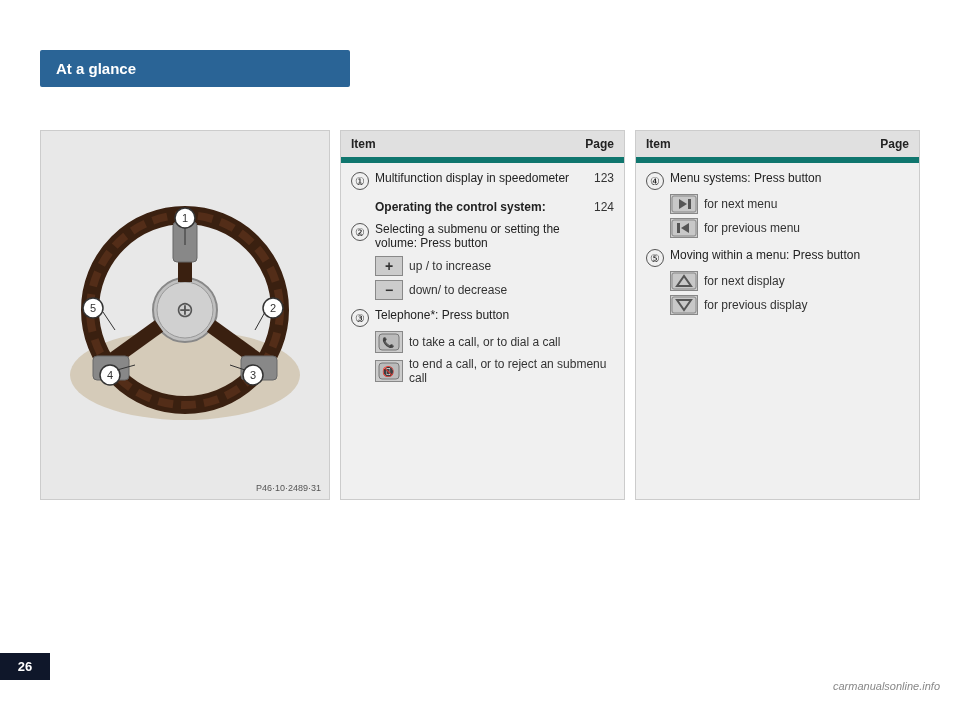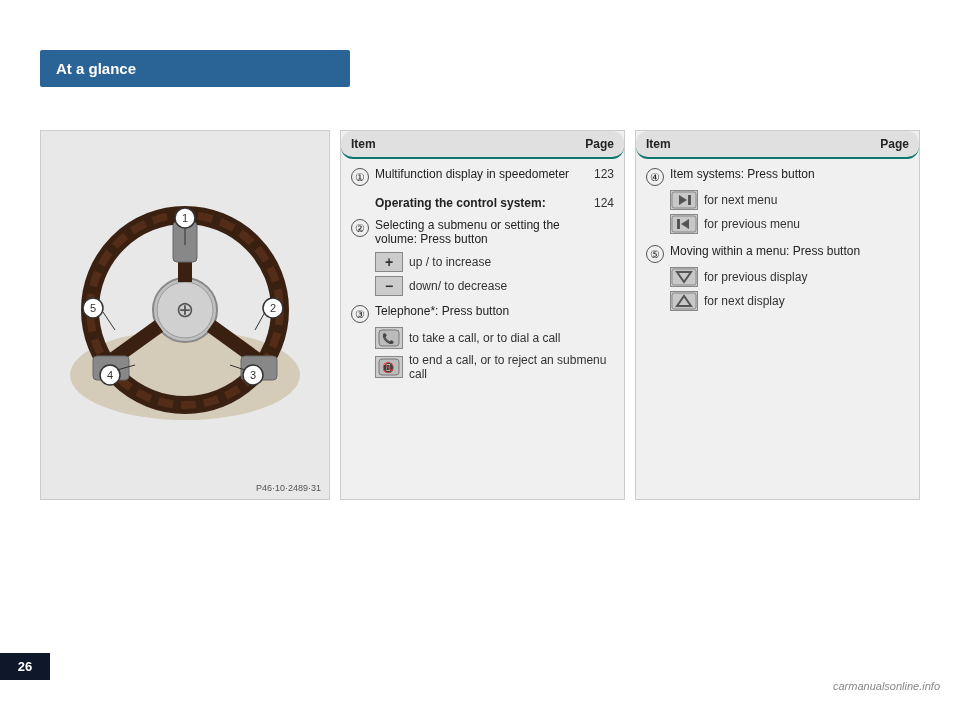--- a/index.html
+++ b/index.html
@@ -102,23 +102,22 @@
       flex: 1;
       background: #f0f0f0;
       border: 1px solid #ccc;
       padding: 0;
     }
 
     .table-header {
       display: flex;
       justify-content: space-between;
       padding: 6px 10px;
-      border-bottom: 2px solid #0f766e;
+      border-bottom: 6px solid #0f766e;
       background: #e0e0e0;
-      border-radius: 12px;
     }
 
     .table-header .col-item {
       font-weight: bold;
       font-size: 12px;
     }
     .table-header .col-page {
       font-weight: bold;
       font-size: 12px;
     }
@@ -368,21 +367,21 @@
     <div class="table-panel">
       <div class="table-header">
         <span class="col-item">Item</span>
         <span class="col-page">Page</span>
       </div>
       <div class="table-body">
 
         <div class="table-row" style="margin-bottom:4px;">
           <div class="row-number">④</div>
           <div class="row-content">
-            <span class="row-title">Item systems: Press button</span>
+            <span class="row-title">Menu systems: Press button</span>
           </div>
           <span class="row-page"></span>
         </div>
 
         <div style="margin-left:24px; margin-bottom:10px;">
           <div class="sub-item">
             <div class="icon-nav">
               <svg width="26" height="18" viewBox="0 0 26 18">
                 <rect x="1" y="1" width="24" height="16" rx="2" fill="#c8c8c8" stroke="#888" stroke-width="1"></rect>
                 <polygon points="8,4 16,9 8,14" fill="#555"></polygon>
@@ -405,37 +404,37 @@
 
         <div class="table-row" style="margin-bottom:4px;">
           <div class="row-number">⑤</div>
           <div class="row-content">
             <span class="row-title">Moving within a menu: Press button</span>
           </div>
           <span class="row-page"></span>
         </div>
 
         <div style="margin-left:24px;">
+          <div class="sub-item">
+            <div class="icon-nav">
+              <svg width="26" height="18" viewBox="0 0 26 18">
+                <rect x="1" y="1" width="24" height="16" rx="2" fill="#c8c8c8" stroke="#888" stroke-width="1"></rect>
+                <polygon points="6,14 13,4 20,14" fill="none" stroke="#555" stroke-width="2"></polygon>
+              </svg>
+            </div>
+            <span class="sub-text">for next display</span>
+          </div>
           <div class="sub-item" style="margin-top:4px;">
             <div class="icon-nav">
               <svg width="26" height="18" viewBox="0 0 26 18">
                 <rect x="1" y="1" width="24" height="16" rx="2" fill="#c8c8c8" stroke="#888" stroke-width="1"></rect>
                 <polygon points="6,4 13,14 20,4" fill="none" stroke="#555" stroke-width="2"></polygon>
               </svg>
             </div>
             <span class="sub-text">for previous display</span>
           </div>
-          <div class="sub-item">
-            <div class="icon-nav">
-              <svg width="26" height="18" viewBox="0 0 26 18">
-                <rect x="1" y="1" width="24" height="16" rx="2" fill="#c8c8c8" stroke="#888" stroke-width="1"></rect>
-                <polygon points="6,14 13,4 20,14" fill="none" stroke="#555" stroke-width="2"></polygon>
-              </svg>
-            </div>
-            <span class="sub-text">for next display</span>
-          </div>
         </div>
 
       </div>
     </div>
 
   </div>
 </div>
 
 </body></html>

